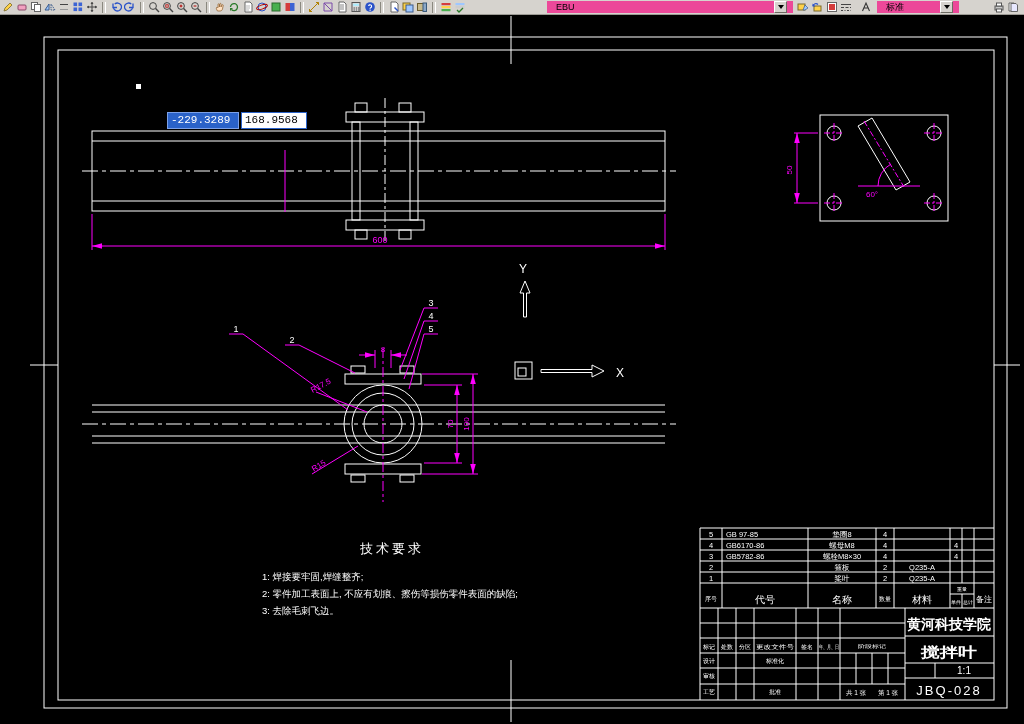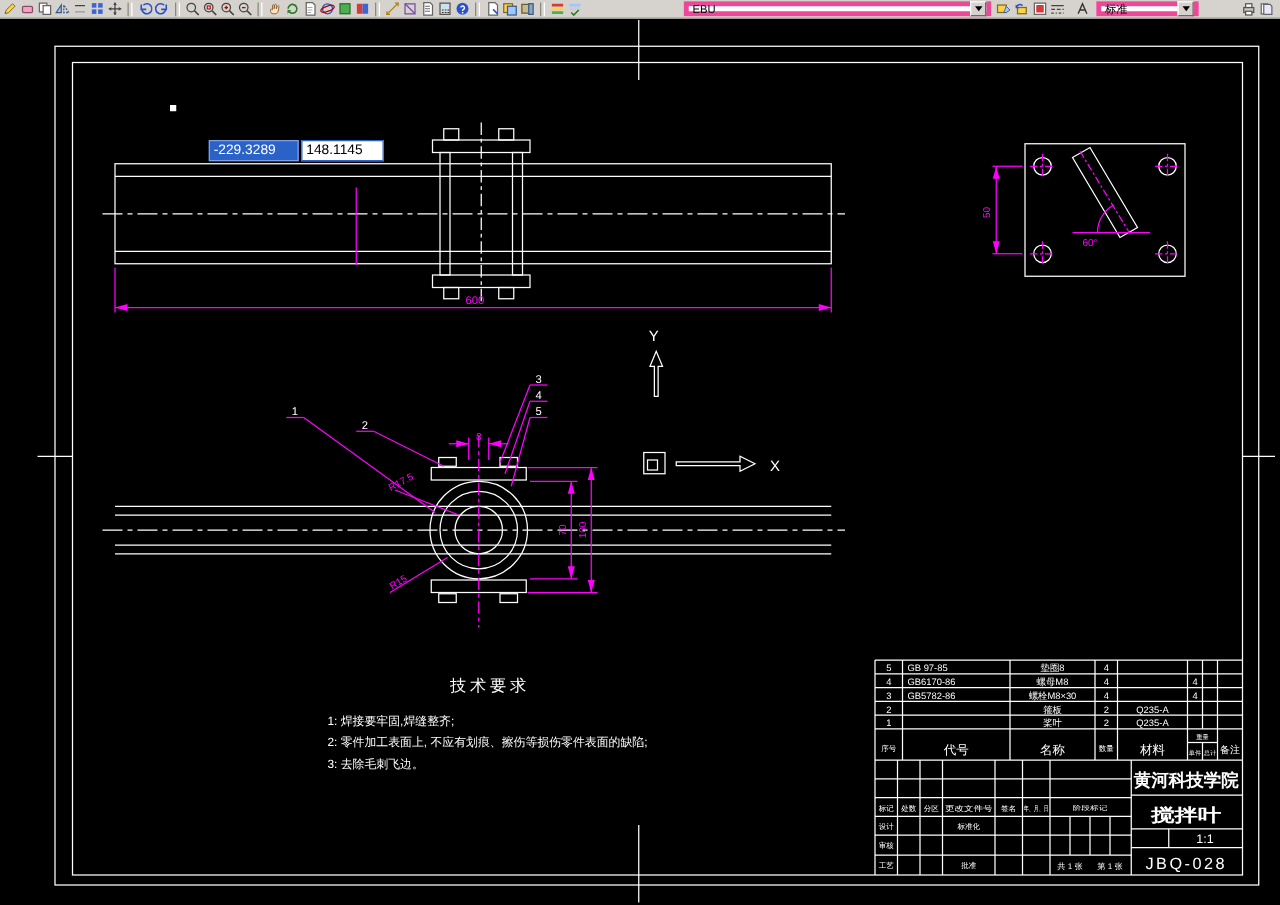--- a/index.html
+++ b/index.html
@@ -3,25 +3,25 @@
 <meta charset="utf-8">
 <style>
   html,body{margin:0;padding:0;background:#222}
   #app{position:relative;width:1024px;height:724px;background:#000;overflow:hidden;font-family:"Liberation Sans",sans-serif}
   
   #toolbar{position:absolute;top:0;left:0;width:1024px;height:14px;background:#d6d3ce;border-bottom:1px solid #9c9a94;z-index:5}
   .tbgroup{position:absolute;top:1px;display:flex;align-items:center;gap:2px}
   .icon{width:12px;height:12px;flex:0 0 12px}
   .icon svg{display:block}
   .sep{width:2px;height:11px;border-left:1px solid #8a887f;border-right:1px solid #ffffff;margin:0 2px}
-  .combo{position:absolute;top:1px;height:12px;background:#fff;border:4px solid #ec4899;display:flex;align-items:center;font-size:9px;color:#000;padding-left:3px;box-sizing:border-box;z-index:6}
+  .combo{position:absolute;top:1px;height:12px;background:#fff;border:6px solid #ec4899;display:flex;align-items:center;font-size:9px;color:#000;padding-left:3px;box-sizing:border-box;z-index:6}
   .combo .arrowbtn{margin-left:auto;width:11px;height:10px;background:#d6d3ce;border:1px solid #fff;border-right-color:#6b6961;border-bottom-color:#6b6961;display:flex;align-items:center;justify-content:center}
   .tri{width:0;height:0;border-left:3px solid transparent;border-right:3px solid transparent;border-top:4px solid #000}
   
-  .dyn{position:absolute;height:15px;font-size:11px;line-height:15px;padding:0 3px;z-index:4;font-family:Liberation Sans, sans-serif}
+  .dyn{position:absolute;height:15px;font-size:11px;line-height:15px;padding:0 3px;z-index:4;font-family:Liberation Mono, monospace}
   #dynx{left:167px;top:112px;width:64px;background:#2a62c8;color:#fff;border:1px solid #7ba0e8}
   #dyny{left:241px;top:112px;width:58px;background:#fff;color:#000;border:1px solid #2a62c8}
   #grip{position:absolute;left:136px;top:84px;width:5px;height:5px;background:#fff;z-index:3}
   
   svg text{stroke:none;font-family:"Liberation Sans",sans-serif}
   .tw{fill:#ffffff}.tm{fill:#FF00FF}
   .t5{font-size:5px}.t6{font-size:6px}.t65{font-size:6.5px}.t7{font-size:7.5px}.t8{font-size:8px}
   .t9{font-size:9px}.t95{font-size:9.5px}.t10{font-size:10px}.t12{font-size:12px}.t13{font-size:13px}.t14{font-size:14px}
   .b{font-weight:bold}
 </style>
@@ -533,16 +533,16 @@
       <text x="856" y="695" class="tw t65" text-anchor="middle">共 1 张</text>
       <text x="888" y="695" class="tw t65" text-anchor="middle">第 1 张</text>
       <text x="964" y="674" class="tw t10" text-anchor="middle">1:1</text>
       <text x="949" y="629" class="tw t14 b" text-anchor="middle" textLength="84" lengthAdjust="spacingAndGlyphs">黄河科技学院</text>
       <text x="949" y="657" class="tw t14 b" text-anchor="middle" textLength="56" lengthAdjust="spacingAndGlyphs">搅拌叶</text>
       <text x="949" y="695" class="tw t13" text-anchor="middle" letter-spacing="2">JBQ-028</text>
     </g>
   </svg>
 
   <div id="dynx" class="dyn">-229.3289</div>
-  <div id="dyny" class="dyn">148.1145</div>
+  <div id="dyny" class="dyn">168.9568</div>
   <div id="grip"></div>
 
 </div>
 
 </body></html>

